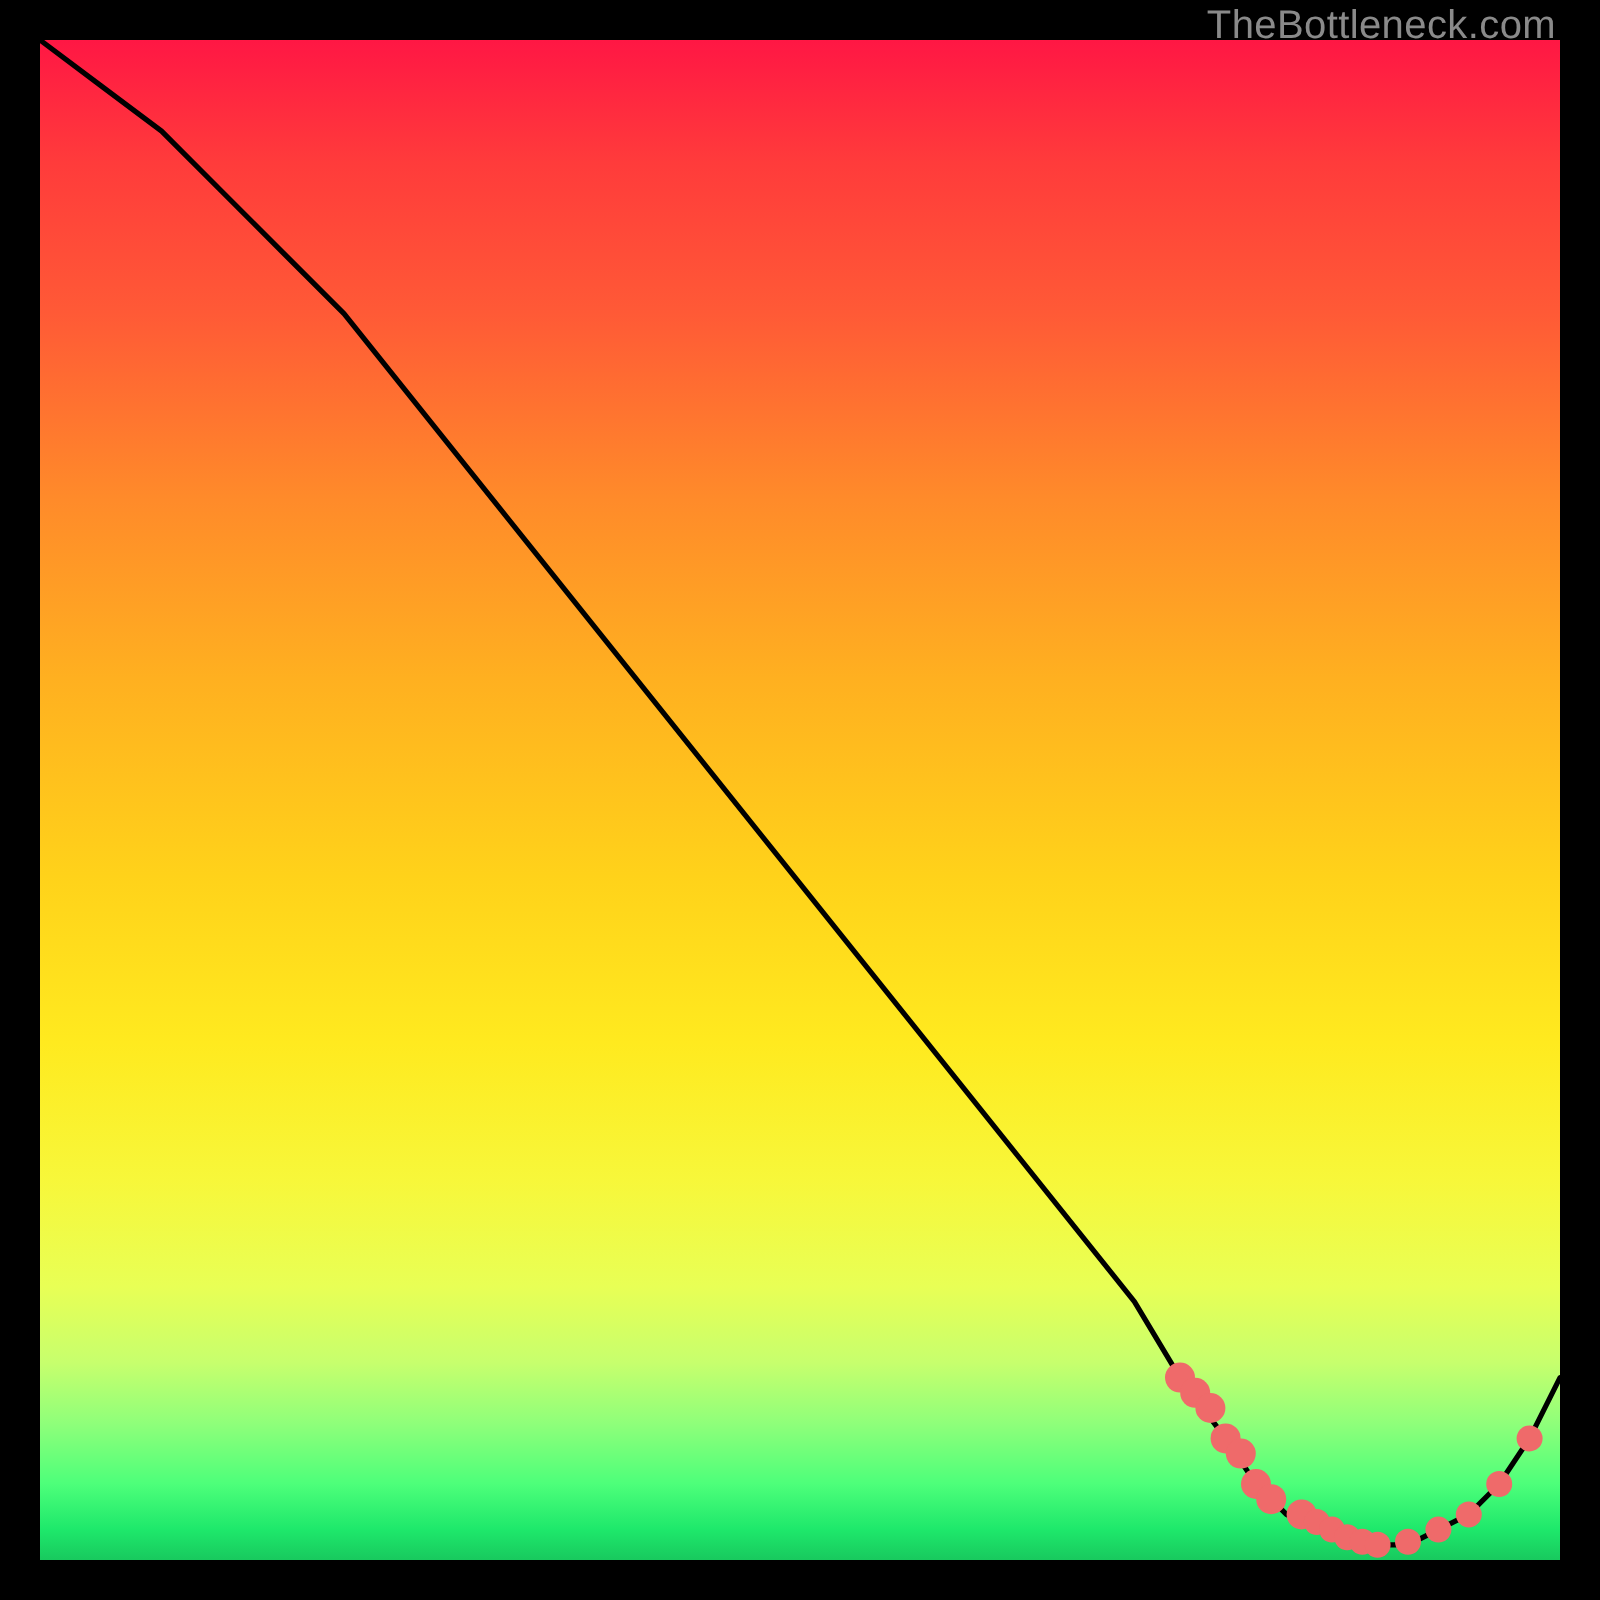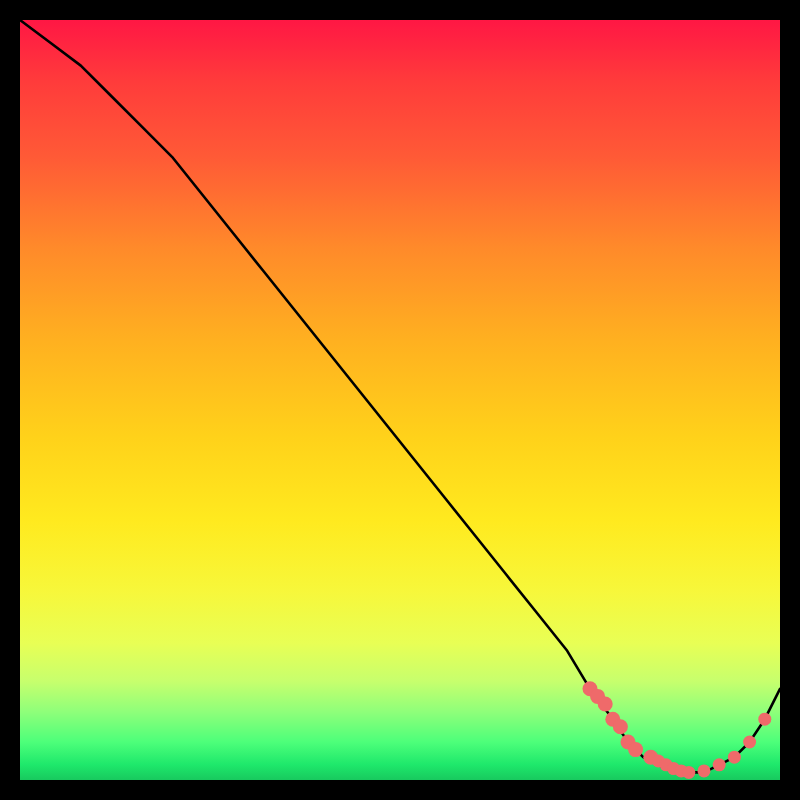--- a/index.html
+++ b/index.html
@@ -58,20 +58,21 @@
     width: 760px;
     height: 760px;
     overflow: visible;
   }
 </style>
 </head>
 <body>
 
 <div class="frame">
 
+  <div class="watermark">TheBottleneck.com</div>
 
   <div class="plot">
     <svg class="curve" viewBox="0 0 760 760" preserveAspectRatio="none">
       <path id="curve-path" fill="none" stroke="#000000" stroke-width="2.6" stroke-linecap="round" stroke-linejoin="round" d="M0.0 0.0 L30.4 22.8 L60.8 45.6 L91.2 76.0 L121.6 106.4 L152.0 136.8 L182.4 174.8 L212.8 212.8 L243.2 250.8 L273.6 288.8 L304.0 326.8 L334.4 364.8 L364.8 402.8 L395.2 440.8 L425.6 478.8 L456.0 516.8 L486.4 554.8 L516.8 592.8 L547.2 630.8 L570.0 668.8 L592.8 699.2 L608.0 722.0 L623.2 737.2 L638.4 744.8 L653.6 752.4 L668.8 752.4 L684.0 752.4 L699.2 744.8 L714.4 737.2 L729.6 722.0 L744.8 699.2 L760.0 668.8"></path>
       <g id="markers">
           <circle cx="570.0" cy="668.8" r="7.5" fill="#ef6a6a"></circle>
           <circle cx="577.6" cy="676.4" r="7.5" fill="#ef6a6a"></circle>
           <circle cx="585.2" cy="684.0" r="7.5" fill="#ef6a6a"></circle>
           <circle cx="592.8" cy="699.2" r="7.5" fill="#ef6a6a"></circle>
           <circle cx="600.4" cy="706.8" r="7.5" fill="#ef6a6a"></circle>

